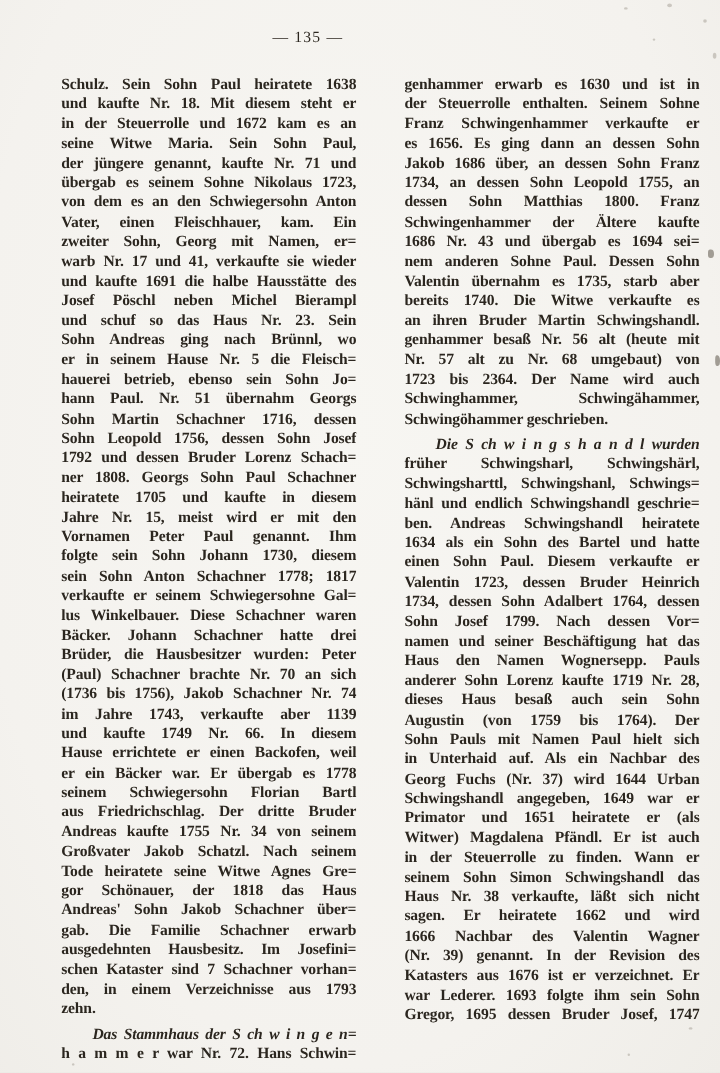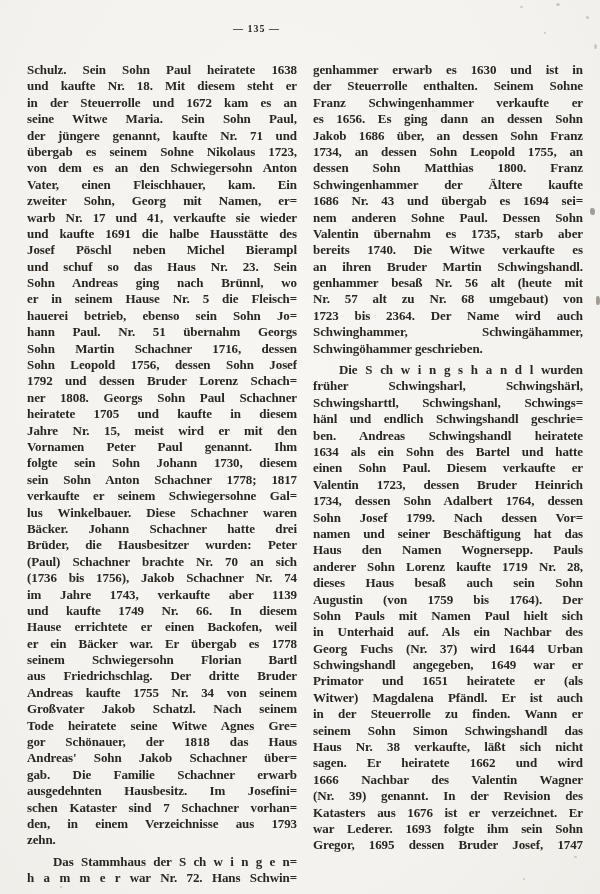--- a/index.html
+++ b/index.html
@@ -14,48 +14,48 @@
     width:600px;height:894px;
     background:radial-gradient(ellipse at 48% 40%, #f7f6f2 0%, #f4f2ee 70%, #efede8 100%);
     color:#2b261f;
     overflow:hidden;
   }
   .header{
     position:absolute;
     top:23px;left:0;
     width:513px;
     text-align:center;
-    font-size:10px;
-    font-weight:700;
+    font-size:13px;
+    font-weight:400;
     letter-spacing:1px;
     color:#2b261f;
   }
   .columns{
     position:absolute;
     top:62px;left:27px;
     width:556px;
     display:flex;
     gap:16px;
   }
-  .col{width:270px;}
+  .col{width:270px;margin-left:24px;}
   .par{margin:0;}
   .par.indent{margin-top:5px;}
   .line{
     height:16.4px;
     line-height:16.4px;
     font-size:13px;
     font-weight:700;
     letter-spacing:-0.1px;
     text-align:justify;
     text-align-last:justify;
     overflow:hidden;
     white-space:normal;
   }
   .line.lastleft{text-align-last:left;}
-  .line.first-indent{text-indent:26px;}
+  .line.first-indent{text-indent:26px;font-style:italic;}
   .speck{
     position:absolute;
     background:#aaa49a;
     border-radius:50%;
     opacity:.55;
   }
   .speck.dark{background:#7d776d;opacity:.7;border-radius:40% 60% 55% 45%;}
 </style>
 </head>
 <body>

